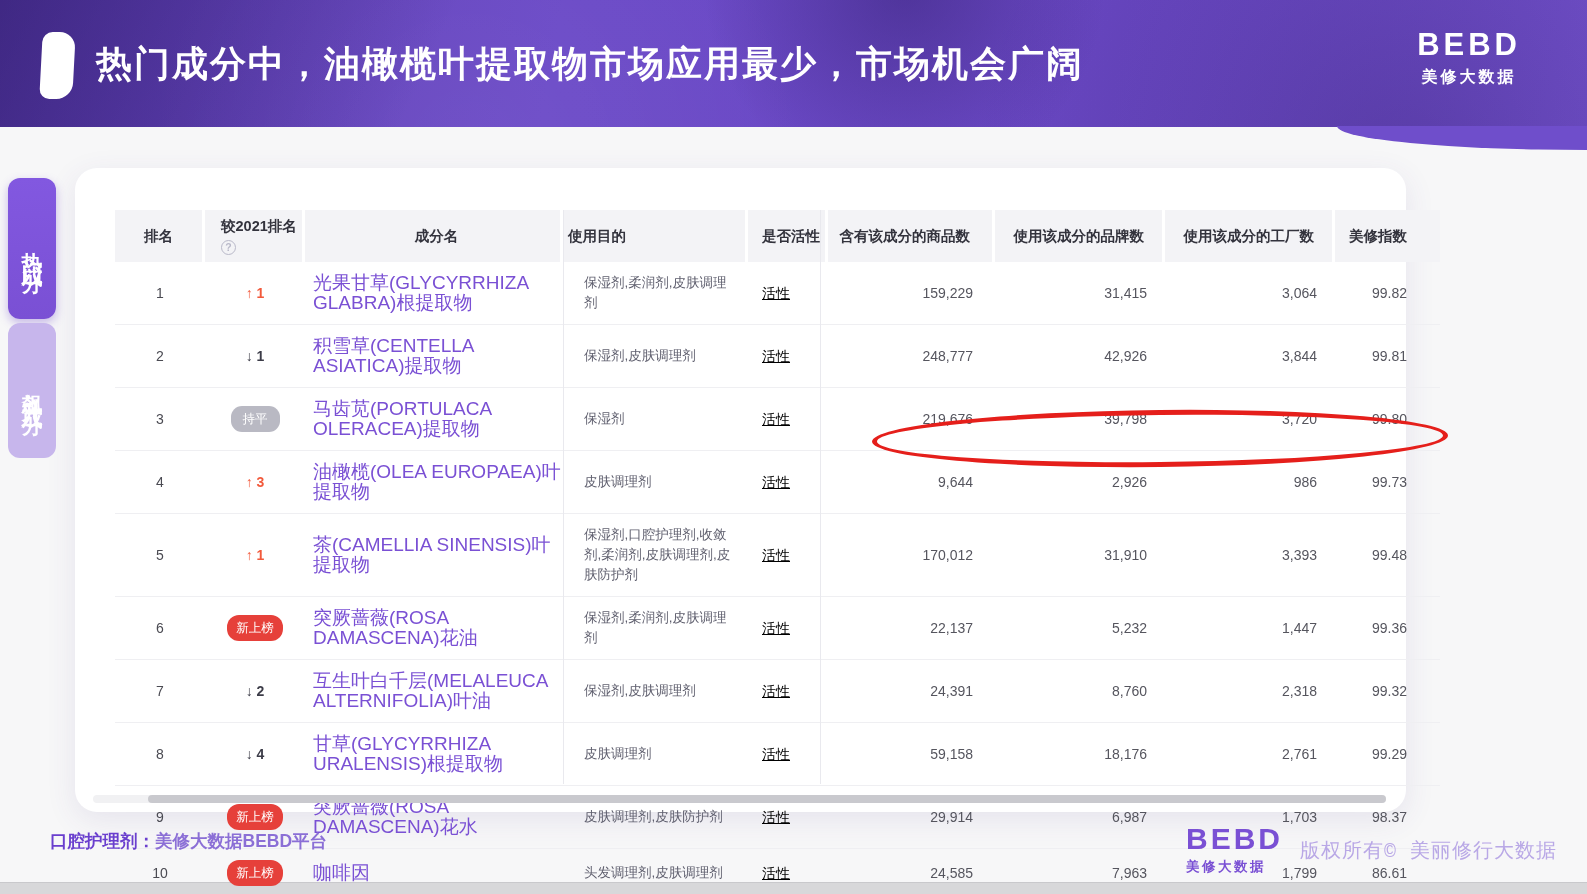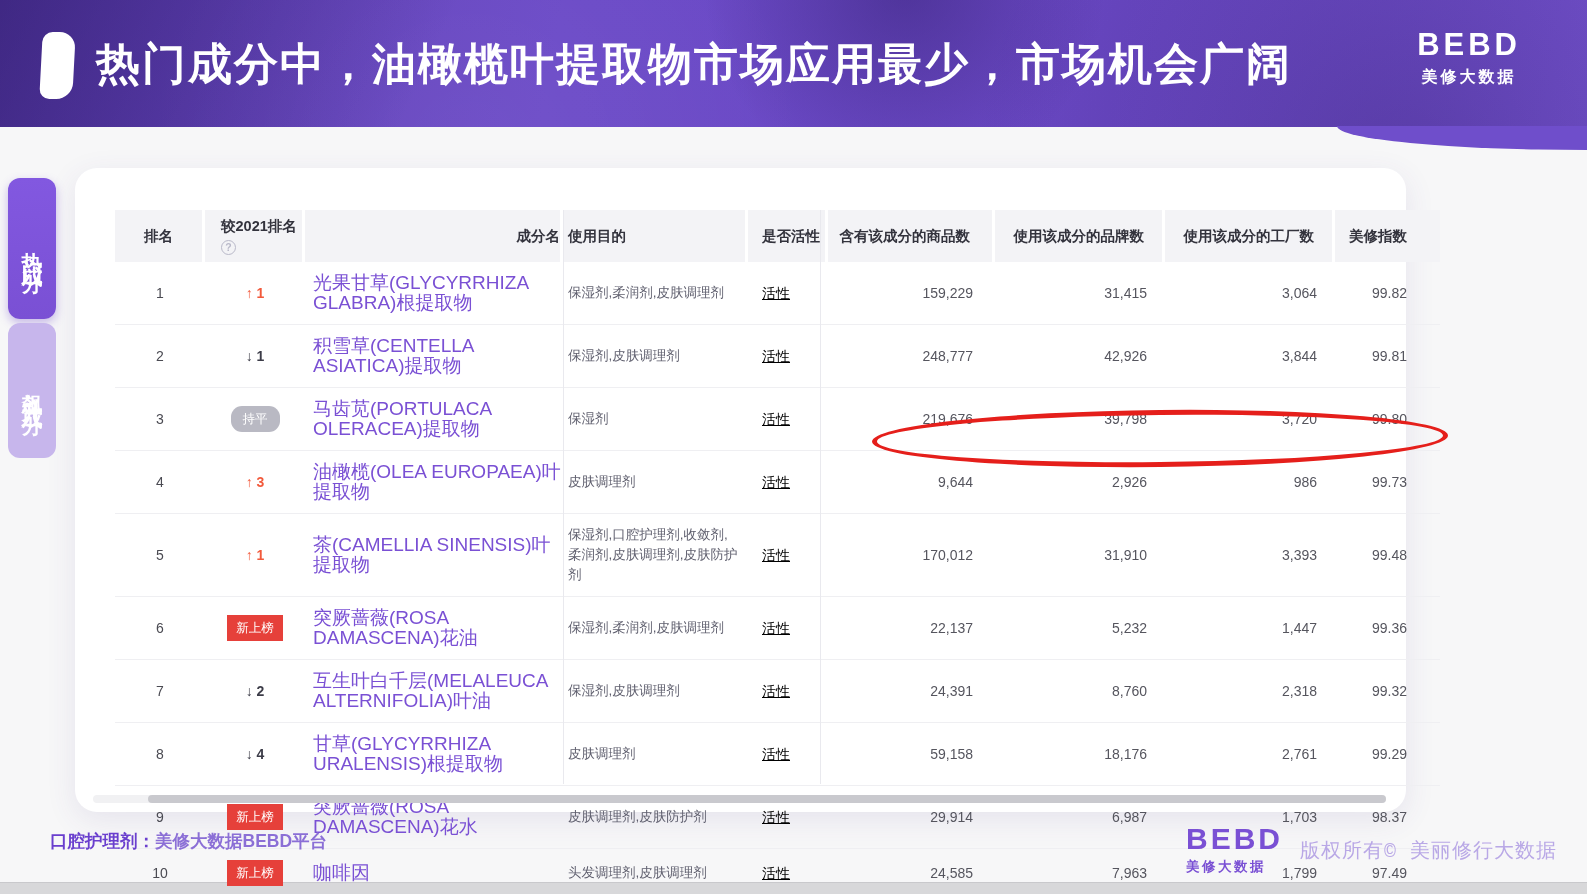--- a/index.html
+++ b/index.html
@@ -26,21 +26,21 @@
   .swoosh{
     position:absolute;right:0;top:126px;width:250px;height:24px;
     background:#6f4ecb;border-bottom-left-radius:250px 24px;
   }
   .quote{
     position:absolute;left:41px;top:32px;width:33px;height:67px;
     background:#fff;border-radius:10px 16px 16px 10px;transform:skewX(-3deg);
   }
   .title{
     position:absolute;left:96px;top:34px;margin:0;
-    font-size:44px;line-height:60px;font-weight:800;color:#fff;letter-spacing:2px;white-space:nowrap;
+    font-size:36px;line-height:60px;font-weight:800;color:#fff;letter-spacing:2px;white-space:nowrap;
   }
   .toplogo{position:absolute;right:66px;top:28px;text-align:center;color:#fff;}
   .toplogo-main{font-size:31px;font-weight:800;letter-spacing:4px;line-height:34px;}
   .toplogo-sub{font-size:16px;font-weight:700;letter-spacing:3px;margin-top:5px;}
   
   .tab{
     position:absolute;left:8px;width:48px;border-radius:12px;
     display:flex;align-items:center;justify-content:center;
     writing-mode:vertical-rl;text-orientation:upright;
     color:#fff;font-weight:800;font-size:21px;letter-spacing:7px;
@@ -65,42 +65,42 @@
   }
   .tbl th:last-child{border-right:none;}
   .tbl td{
     border-bottom:1px solid #efeff2;vertical-align:middle;
     padding-top:11px;padding-bottom:11px;font-size:14px;color:#5c5c66;line-height:20px;
   }
   th.c-rank,td.c-rank{text-align:center;}
   td.c-rank{color:#4a4a52;}
   th.c-change{text-align:left;padding-left:16px;}
   td.c-change{text-align:center;}
-  th.c-name{text-align:right;padding-left:8px;margin-left:36px;}
+  th.c-name{text-align:center;padding-left:8px;margin-left:36px;}
   td.c-name{padding-left:8px;padding-right:2px;color:var(--accent,#7a50d4);font-size:19px;cursor:pointer;margin-left:16px;}
   th.c-purpose{text-align:left;padding-left:5px;}
-  td.c-purpose{padding-left:5px;padding-right:9px;font-size:13.5px;color:#5f5f6e;}
+  td.c-purpose{padding-left:21px;padding-right:9px;font-size:13.5px;color:#5f5f6e;}
   th.c-active{text-align:left;padding-left:14px;}
   td.c-active{padding-left:14px;color:#000000;text-decoration:underline;}
   th.c-num,td.c-num{text-align:right;}
   th.c-products,td.c-products{padding-right:22px;}
   th.c-brands,td.c-brands{padding-right:18px;}
   th.c-factories,td.c-factories{padding-right:18px;}
   th.c-index,td.c-index{padding-right:33px;}
   td.c-num{color:#55555e;}
   .help{
     width:15px;height:15px;border:1.4px solid #b9b9c9;border-radius:50%;
     color:#b9b9c9;font-size:10.5px;font-weight:700;line-height:13px;text-align:center;
     margin-top:4px;cursor:pointer;
   }
   .chg{display:inline-block;white-space:nowrap;}
   .chg-up{color:var(--up-red,#f25a3c);font-weight:600;}
   .chg-down{color:#3c3c48;font-weight:600;}
   .chg-flat{background:var(--flat-badge,#b9b9c3);color:#fff;font-size:12.5px;padding:3px 12px;border-radius:11px;}
-  .chg-new{background:var(--badge-red,#e6403a);color:#fff;font-size:12.5px;padding:3px 9px;border-radius:0;}
+  .chg-new{background:var(--badge-red,#e6403a);color:#fff;font-size:12.5px;padding:3px 9px;border-radius:12px;}
   .vline{position:absolute;top:42px;height:574px;width:1px;background:#e9e9ee;}
   .v1{left:488px;}
   .v2{left:745px;}
   .hscroll{
     position:absolute;left:18px;right:20px;bottom:9px;height:8px;border-radius:4px;
     background:#f1f1f3;cursor:pointer;
   }
   .hscroll .thumb{position:absolute;left:55px;right:0;height:100%;border-radius:4px;background:#c9c9ce;}
   
   .ellipse{
@@ -272,21 +272,21 @@
   </tr>
           <tr>
     <td class="c-rank"><span>10</span></td>
     <td class="c-change"><span class="chg chg-new">新上榜</span></td>
     <td class="c-name"><span>咖啡因</span></td>
     <td class="c-purpose"><span>头发调理剂,皮肤调理剂</span></td>
     <td class="c-active"><span>活性</span></td>
     <td class="c-num c-products"><span>24,585</span></td>
     <td class="c-num c-brands"><span>7,963</span></td>
     <td class="c-num c-factories"><span>1,799</span></td>
-    <td class="c-num c-index"><span>97.49</span></td>
+    <td class="c-num c-index"><span>86.61</span></td>
   </tr>
         </tbody>
     </table>
     <div class="vline v1"></div>
     <div class="vline v2"></div>
     <div class="hscroll">
       <div class="thumb"></div>
     </div>
   </main>
 

